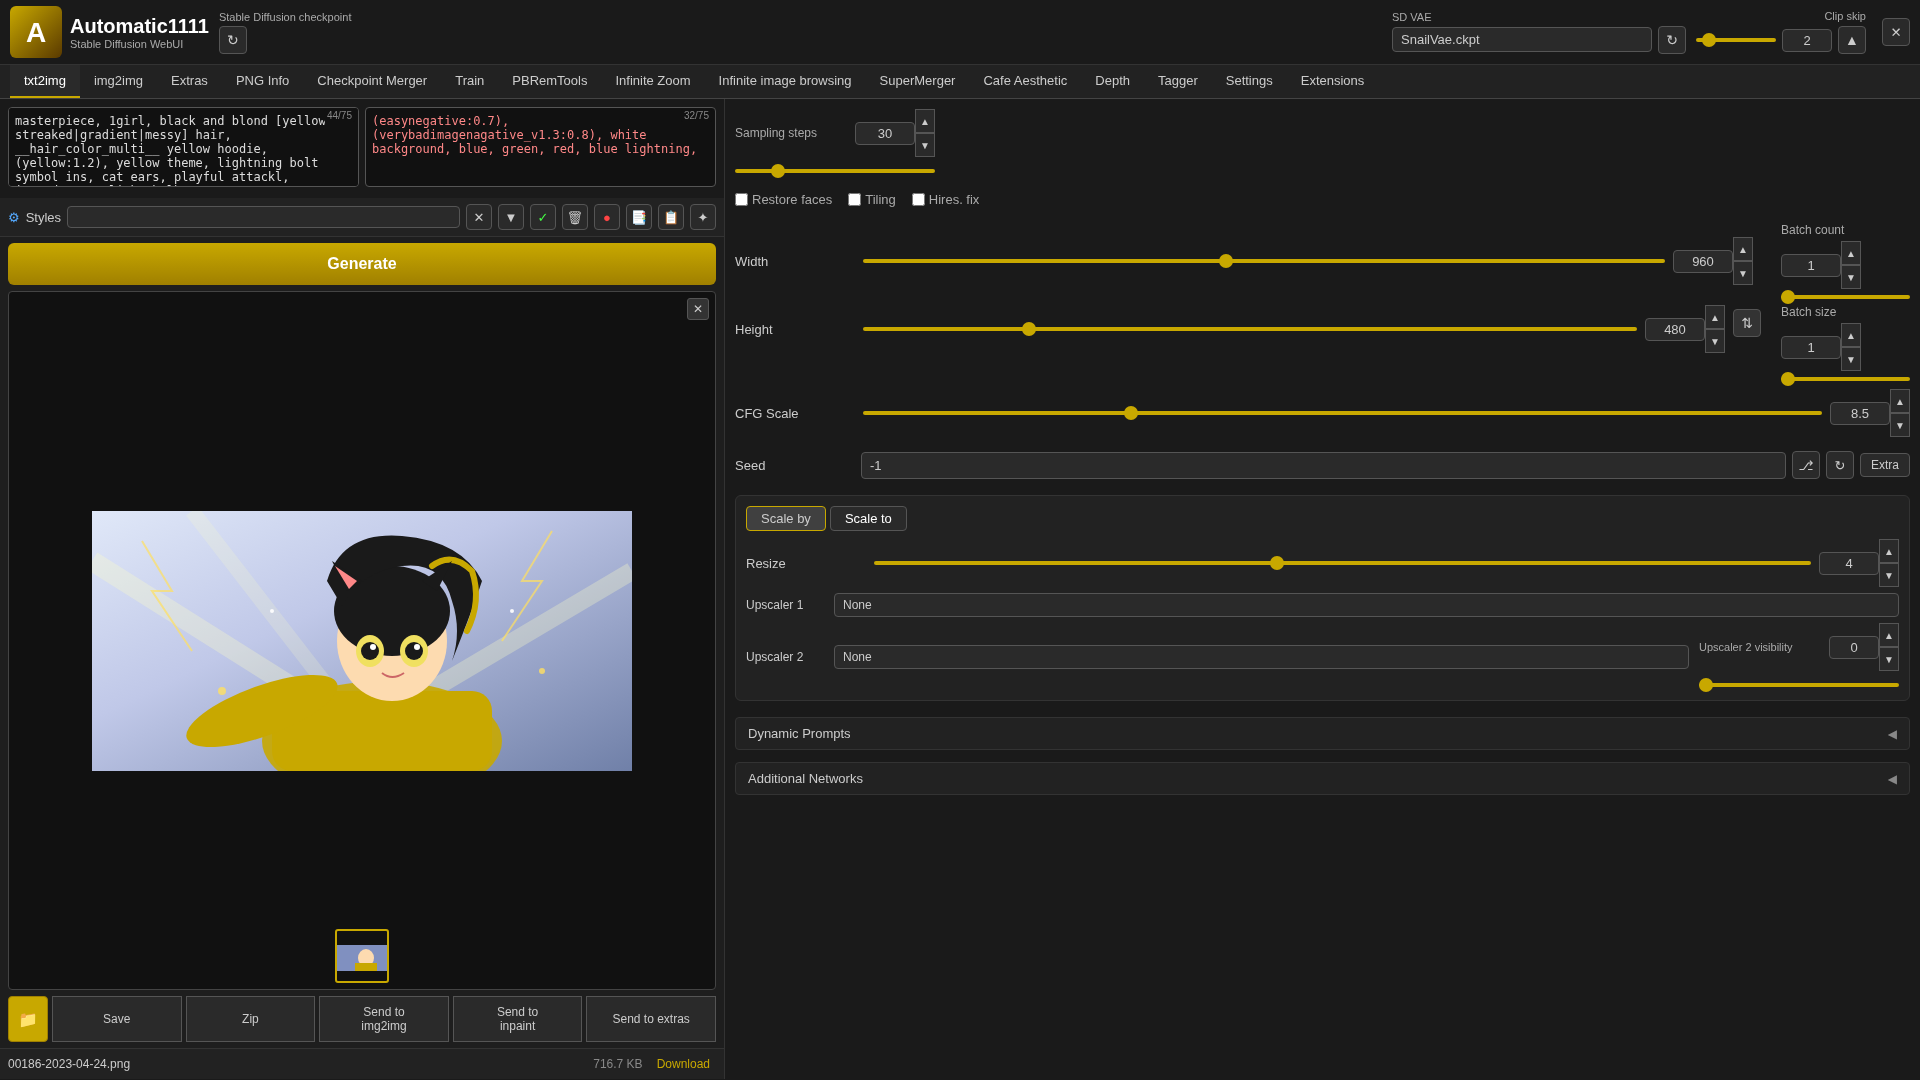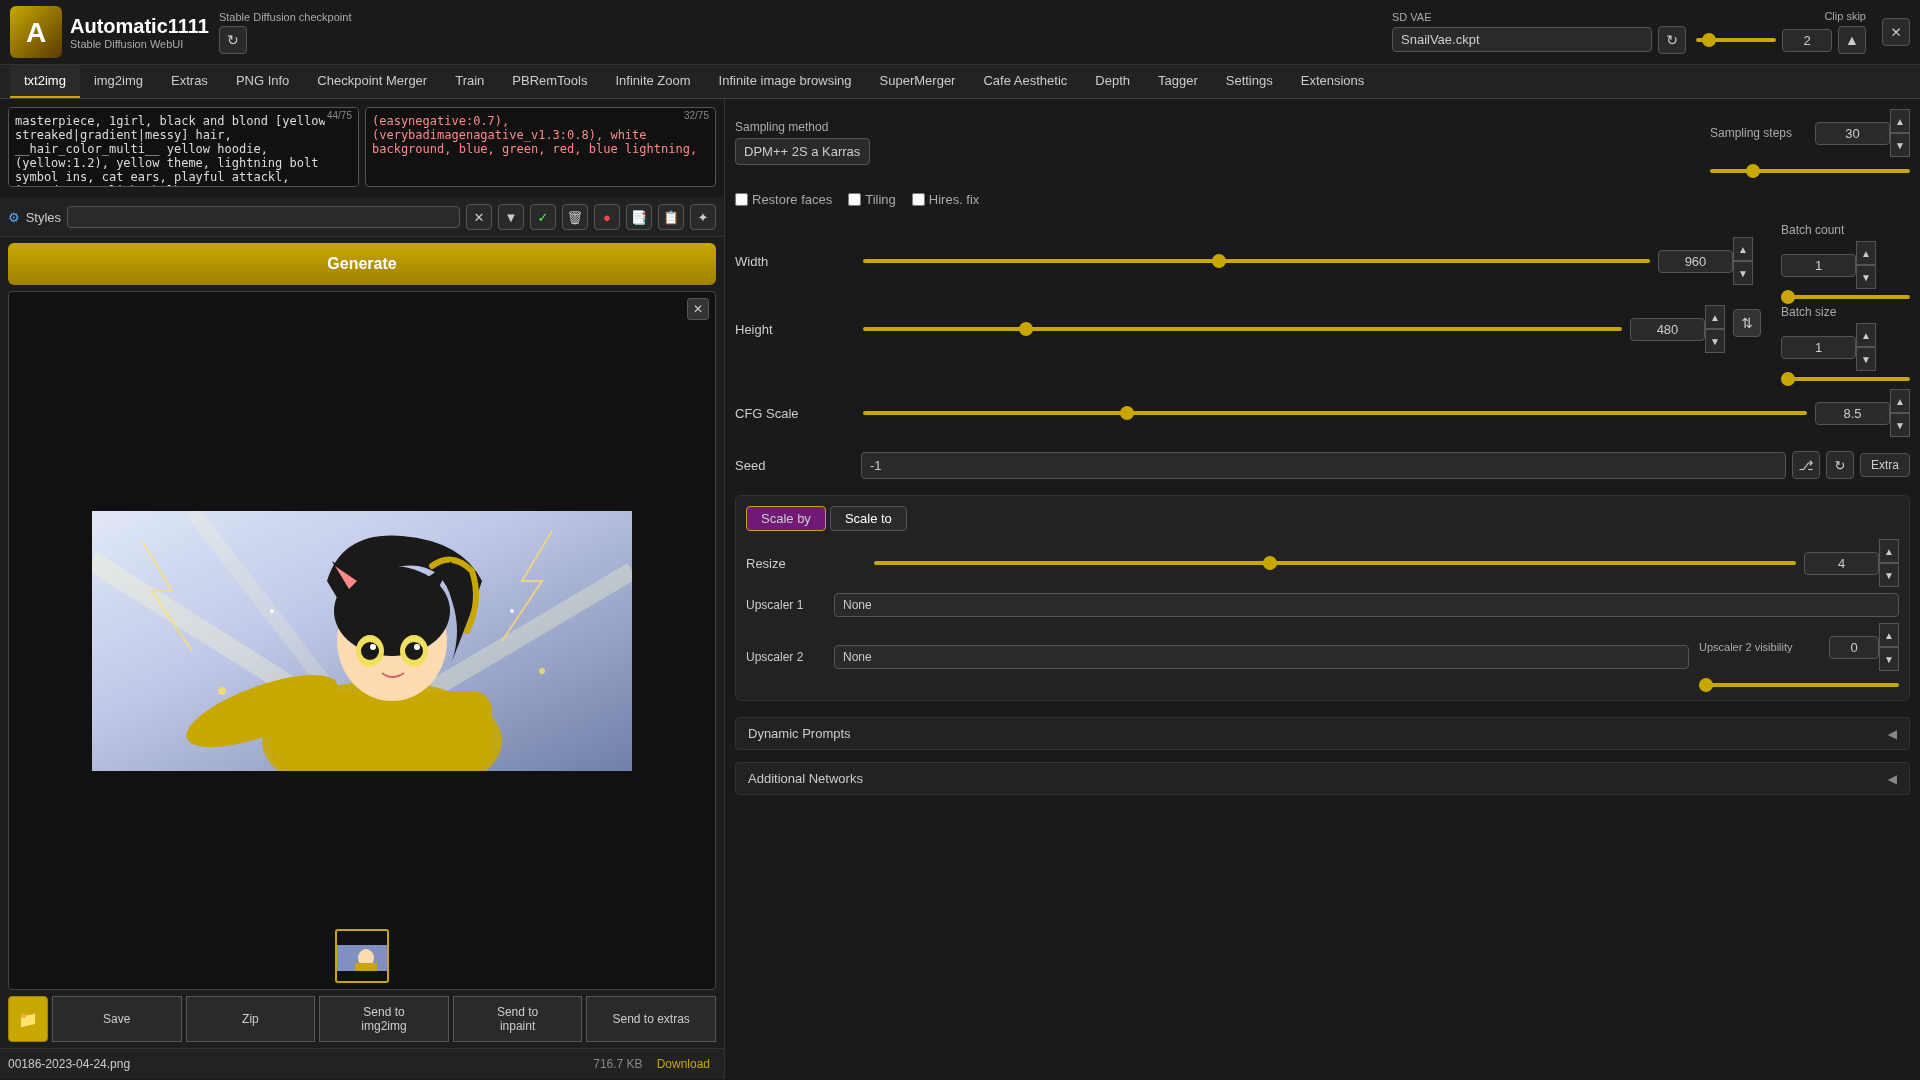--- a/index.html
+++ b/index.html
@@ -356,21 +356,21 @@
     }
     .param-label {
       color: #ccc;
       font-size: 13px;
       min-width: 120px;
     }
     .param-input {
       background: #2a2a2a;
       border: 1px solid #555;
       color: #ccc;
-      width: 75px;
+      width: 60px;
       padding: 3px 6px;
       border-radius: 4px;
       text-align: center;
       font-size: 13px;
     }
     .param-stepper {
       background: #2a2a2a;
       border: 1px solid #555;
       color: #ccc;
       width: 20px;
@@ -481,21 +481,21 @@
     .hires-tab {
       padding: 4px 14px;
       border-radius: 4px;
       cursor: pointer;
       font-size: 13px;
       border: 1px solid #555;
       background: #2a2a2a;
       color: #ffffff;
     }
     .hires-tab.active {
-      background: #701a75;
+      background: #404040;
       color: #ccc;
       border-color: #c8a800;
     }
     .upscaler-row {
       display: flex;
       align-items: center;
       gap: 8px;
       margin-bottom: 6px;
     }
     .upscaler-label {
@@ -760,26 +760,20 @@
       <span class="file-name">00186-2023-04-24.png</span>
       <span class="file-size">716.7 KB</span>
       <button class="download-btn">Download</button>
     </div>
 
   </div>
 
   <div class="right-panel">
 
     <div class="sampling-method-row">
-      <div style="flex:1;">
-        <div style="color:#aaa;font-size:12px;margin-bottom:4px;">Sampling method</div>
-        <select class="sampling-select">
-          <option value="DPM++ 2S a Karras">DPM++ 2S a Karras</option>
-        </select>
-      </div>
       <div style="min-width:200px;">
         <div style="display:flex;align-items:center;justify-content:space-between;margin-bottom:4px;">
           <span style="color:#aaa;font-size:12px;">Sampling steps</span>
           <div class="param-input-group">
             <input type="text" class="param-input" value="30" style="">
             <div style="display:flex;flex-direction:column;">
               <button class="param-stepper">▲</button>
               <button class="param-stepper">▼</button>
             </div>
           </div>

